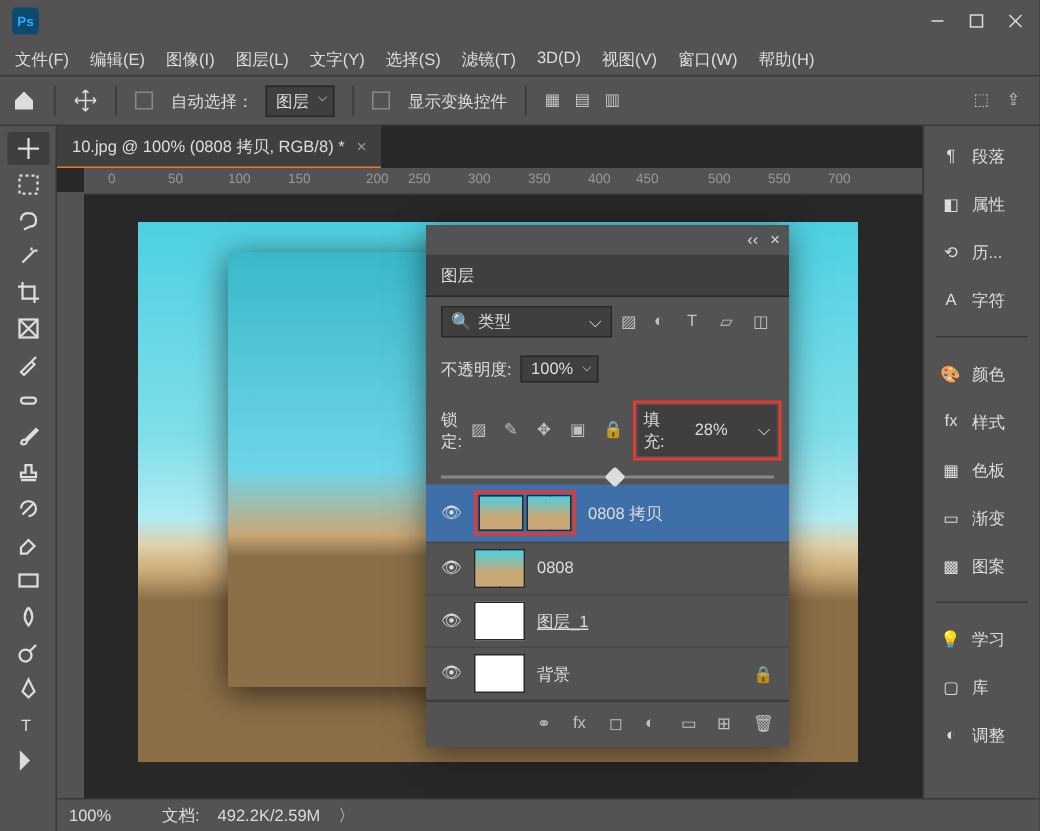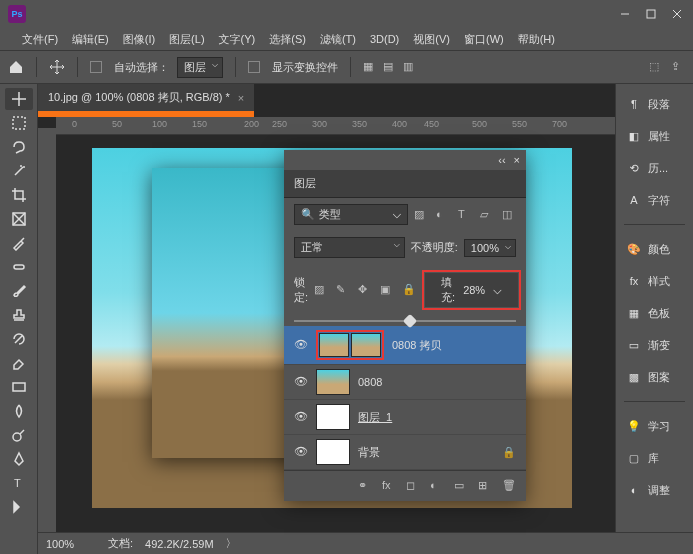--- a/index.html
+++ b/index.html
@@ -1,35 +1,35 @@
 <!DOCTYPE html>
 <html><head>
 <meta charset="utf-8">
 <style>
 *{margin:0;padding:0;box-sizing:border-box;font-family:"Microsoft YaHei",sans-serif;font-size:11px;color:#ddd;user-select:none}
 body{background:#535353;width:693px;height:554px;overflow:hidden;position:relative}
 .titlebar{height:28px;background:#535353;display:flex;align-items:center;padding:0 8px}
-.ps-logo{width:18px;height:18px;background:#701a75;border-radius:3px;display:flex;align-items:center;justify-content:center;color:#31a8ff;font-weight:bold;font-size:9px;margin-right:12px}
+.ps-logo{width:18px;height:18px;background:#0c4a6e;border-radius:3px;display:flex;align-items:center;justify-content:center;color:#31a8ff;font-weight:bold;font-size:9px;margin-right:12px}
 .winbtns{display:flex;gap:14px;position:absolute;right:10px;top:8px}
 .winbtn{width:12px;height:12px;cursor:pointer}
-.menubar{height:22px;background:#535353;display:flex;align-items:center;padding:0 16px;gap:2px}
+.menubar{height:22px;background:#535353;display:flex;align-items:center;padding:0 4px;gap:2px}
 .menu-item{padding:2px 6px;cursor:pointer}
 .optbar{height:34px;background:#535353;border-top:1px solid #383838;border-bottom:1px solid #383838;display:flex;align-items:center;padding:0 8px;gap:8px}
 .opt-icon{width:16px;height:16px;display:flex;align-items:center;justify-content:center;cursor:pointer}
 .divider{width:1px;height:20px;background:#383838;margin:0 4px}
 .checkbox{width:12px;height:12px;border:1px solid #888;margin-right:4px}
 .dropdown{background:#3f3f3f;border:1px solid #282828;padding:2px 16px 2px 6px;position:relative;cursor:pointer}
 .dropdown::after{content:"⌵";position:absolute;right:4px;font-size:8px}
 .main{display:flex;height:calc(100% - 84px)}
 .toolbar{width:38px;background:#535353;border-right:1px solid #383838;padding:4px 0;display:flex;flex-direction:column;align-items:center;gap:2px}
 .tool{width:28px;height:22px;display:flex;align-items:center;justify-content:center;cursor:pointer;border-radius:2px}
 .tool.active{background:#3f3f3f}
 .tool svg{width:16px;height:16px;stroke:#ddd;fill:none;stroke-width:1.5}
 .canvas-area{flex:1;background:#282828;position:relative;overflow:hidden}
-.tab{background:#3f3f3f;padding:6px 10px;display:inline-flex;align-items:center;gap:8px;border-bottom:6px solid #f97316}
+.tab{background:#3f3f3f;padding:6px 10px;display:inline-flex;align-items:center;gap:8px;border-bottom:1px solid #f97316}
 .tab-close{cursor:pointer;opacity:0.6}
 .ruler-h{height:18px;background:#535353;border-bottom:1px solid #383838;position:relative;margin-left:18px}
 .ruler-v{width:18px;background:#535353;position:absolute;left:0;top:44px;bottom:0}
 .ruler-h span{position:absolute;font-size:9px;color:#999;top:2px}
 .canvas{position:absolute;left:54px;top:64px;width:480px;height:360px;background:#fff}
 .sky{position:absolute;inset:0;background:linear-gradient(180deg,#4dd0e1 0%,#80deea 40%,#b2ebf2 55%,#e0cfa8 60%,#c9a876 65%,#8b6f47 70%)}
 .inner-img{position:absolute;left:60px;top:20px;width:360px;height:290px;background:linear-gradient(180deg,#3ab8c8 0%,#6dd5e8 50%,#c9a876 65%,#8b6f47 70%);box-shadow:0 4px 20px rgba(0,0,0,0.6);opacity:1}
 .statusbar{position:absolute;bottom:0;left:38px;right:0;height:22px;background:#535353;display:flex;align-items:center;padding:0 8px;gap:12px;border-top:1px solid #383838}
 .statusbar input{background:transparent;border:none;color:#ddd;width:50px;font-size:11px}
 .right-panels{width:78px;background:#535353;border-left:1px solid #383838;padding:8px 0;display:flex;flex-direction:column;gap:8px}
@@ -37,21 +37,21 @@
 .rp-icon{width:16px;height:16px;display:flex;align-items:center;justify-content:center}
 .rp-sep{height:1px;background:#383838;margin:4px 8px}
 .layers-panel{position:absolute;left:284px;top:150px;width:242px;background:#535353;box-shadow:0 4px 20px rgba(0,0,0,0.5);z-index:100}
 .lp-titlebar{display:flex;justify-content:flex-end;padding:4px 6px;gap:8px}
 .lp-header{background:#3f3f3f;padding:6px 10px;border-bottom:1px solid #282828}
 .lp-row{display:flex;align-items:center;padding:6px 10px;gap:6px}
 .lp-search{background:#3f3f3f;border:1px solid #282828;padding:2px 6px;display:flex;align-items:center;gap:4px;flex:1}
 .lp-icons{display:flex;gap:8px}
 .lp-ic{width:14px;height:14px;cursor:pointer;opacity:0.8}
 .red-box{border:2px solid #e53935;padding:1px}
-.fill-box{display:flex;align-items:center;gap:8px;background:#3f3f3f;padding:2px 16px}
+.fill-box{display:flex;align-items:center;gap:20px;background:#3f3f3f;padding:2px 4px}
 .slider-track{height:2px;background:#888;position:relative;margin:4px 10px}
 .slider-thumb{position:absolute;left:50%;top:-4px;width:10px;height:10px;background:#ddd;border-radius:2px;transform:rotate(45deg)}
 .layer{display:flex;align-items:center;padding:4px 10px;gap:8px;border-bottom:1px solid #484848}
 .layer.sel{background:#3f6fa8}
 .eye{width:14px;height:14px;cursor:pointer}
 .thumb{width:34px;height:26px;border:1px solid #282828;background:linear-gradient(180deg,#4dd0e1 0%,#c9a876 60%)}
 .thumb.sm{width:30px;height:24px}
 .thumb.dbl{display:flex;gap:1px}
 .thumb.dbl div{flex:1;background:linear-gradient(180deg,#4dd0e1 0%,#c9a876 60%)}
 .thumb.mask{background:#fff}
@@ -322,21 +322,20 @@
     </div>
     <div class="lp-icons">
       <span class="lp-ic">▨</span>
       <span class="lp-ic">◐</span>
       <span class="lp-ic">T</span>
       <span class="lp-ic">▱</span>
       <span class="lp-ic">◫</span>
     </div>
   </div>
   <div class="lp-row">
-    <div class="dropdown" style="flex:1">正常</div>
     <span>不透明度:</span>
     <div class="dropdown">100%</div>
   </div>
   <div class="lp-row">
     <span>锁定:</span>
     <div class="lp-icons">
       <span class="lp-ic">▨</span>
       <span class="lp-ic">✎</span>
       <span class="lp-ic">✥</span>
       <span class="lp-ic">▣</span>

